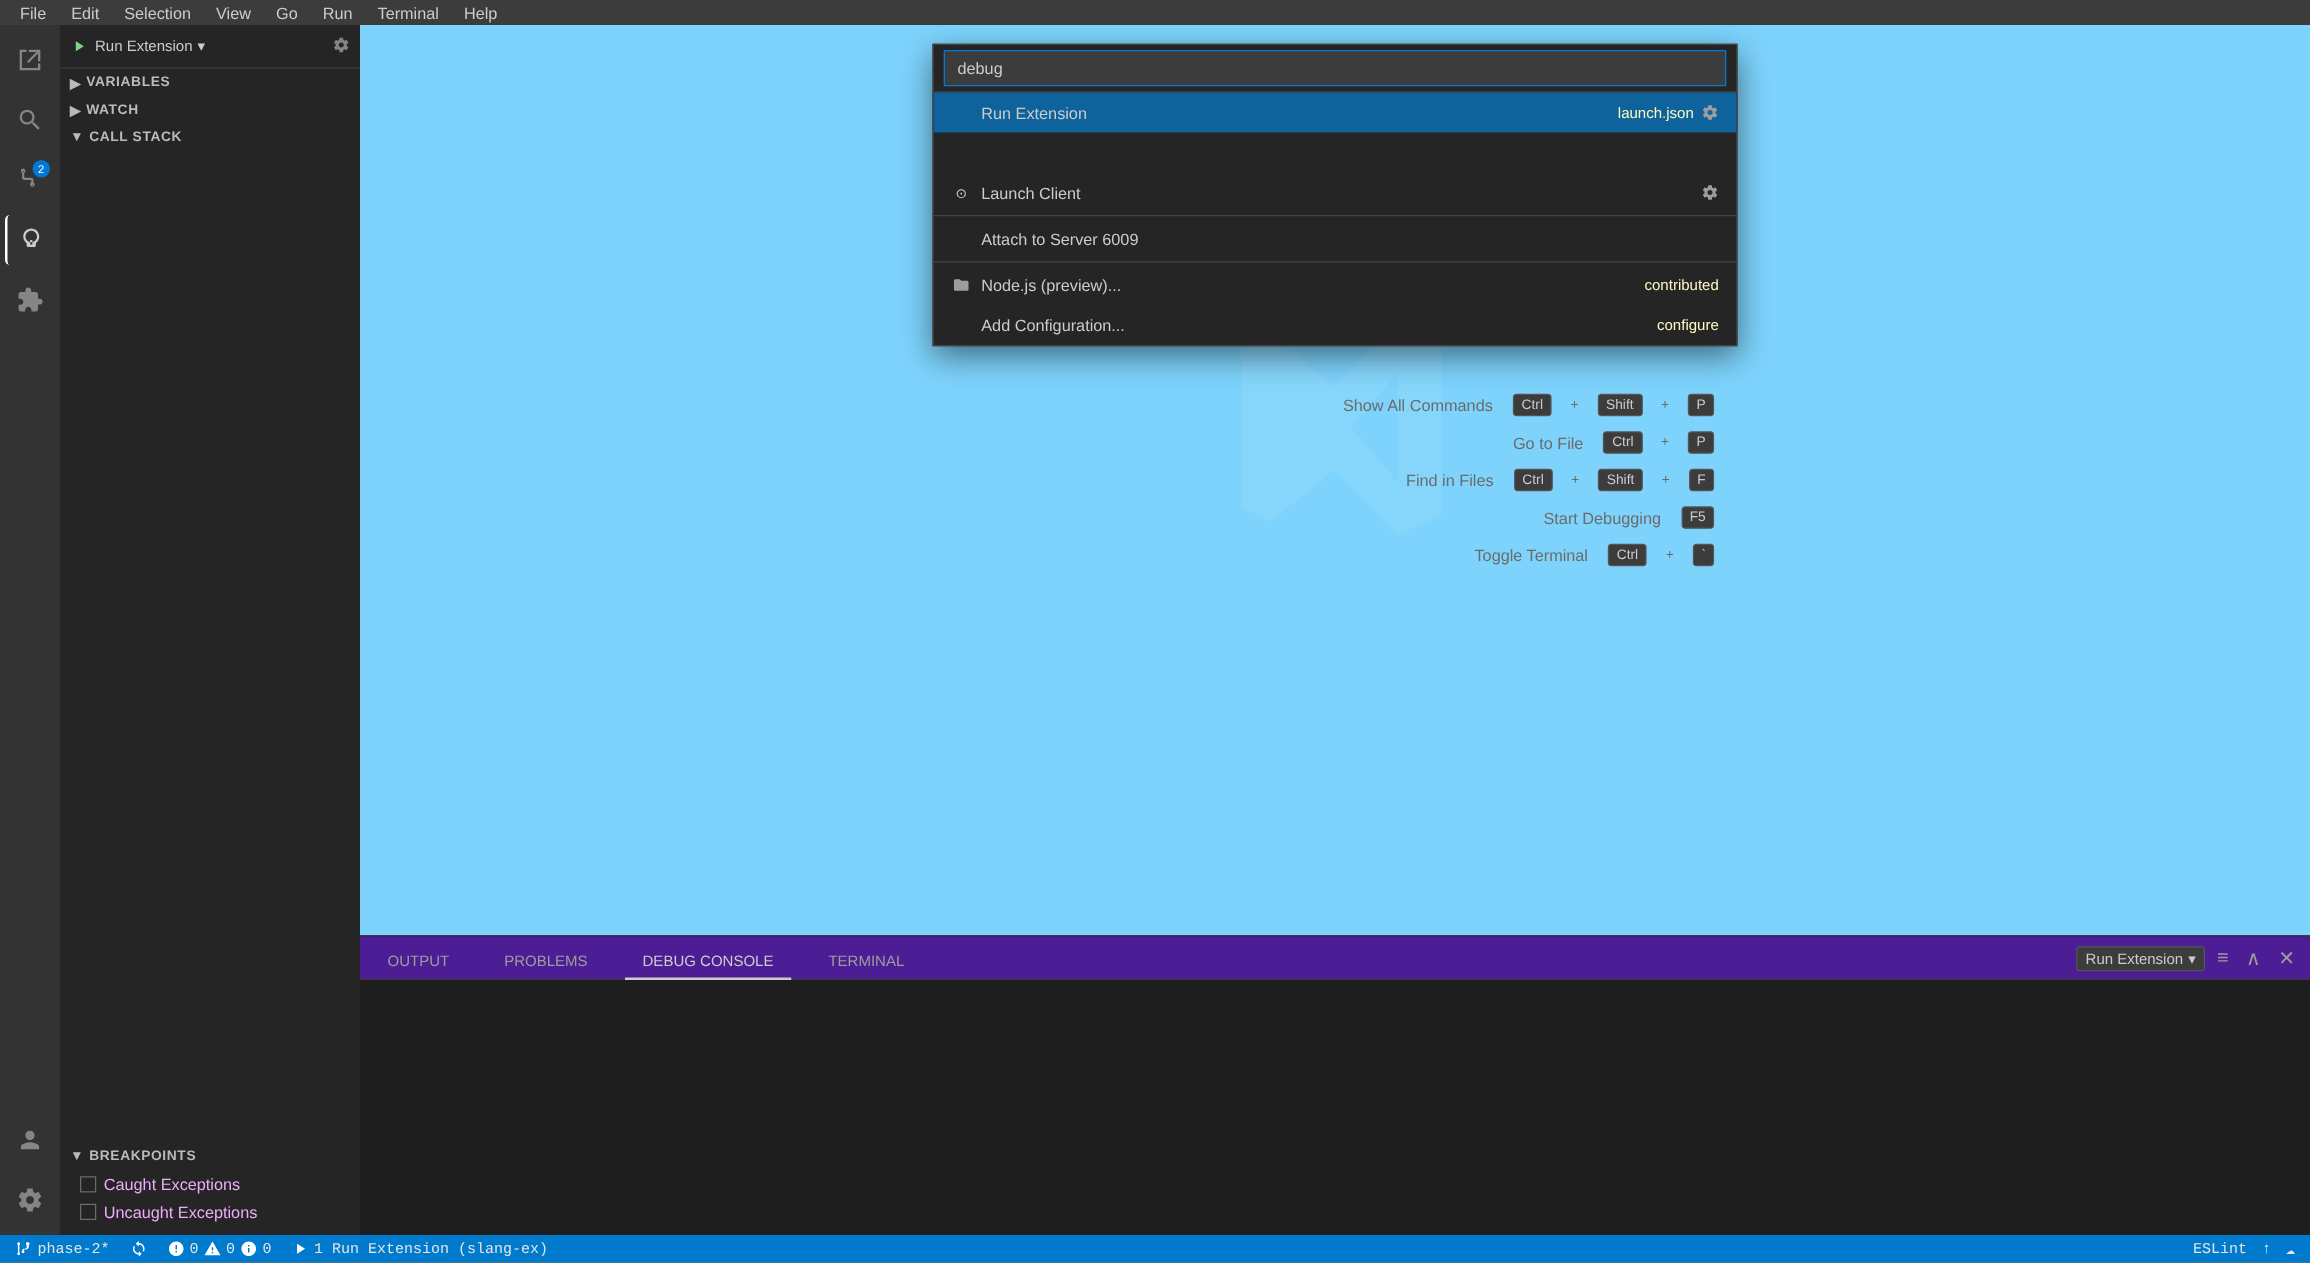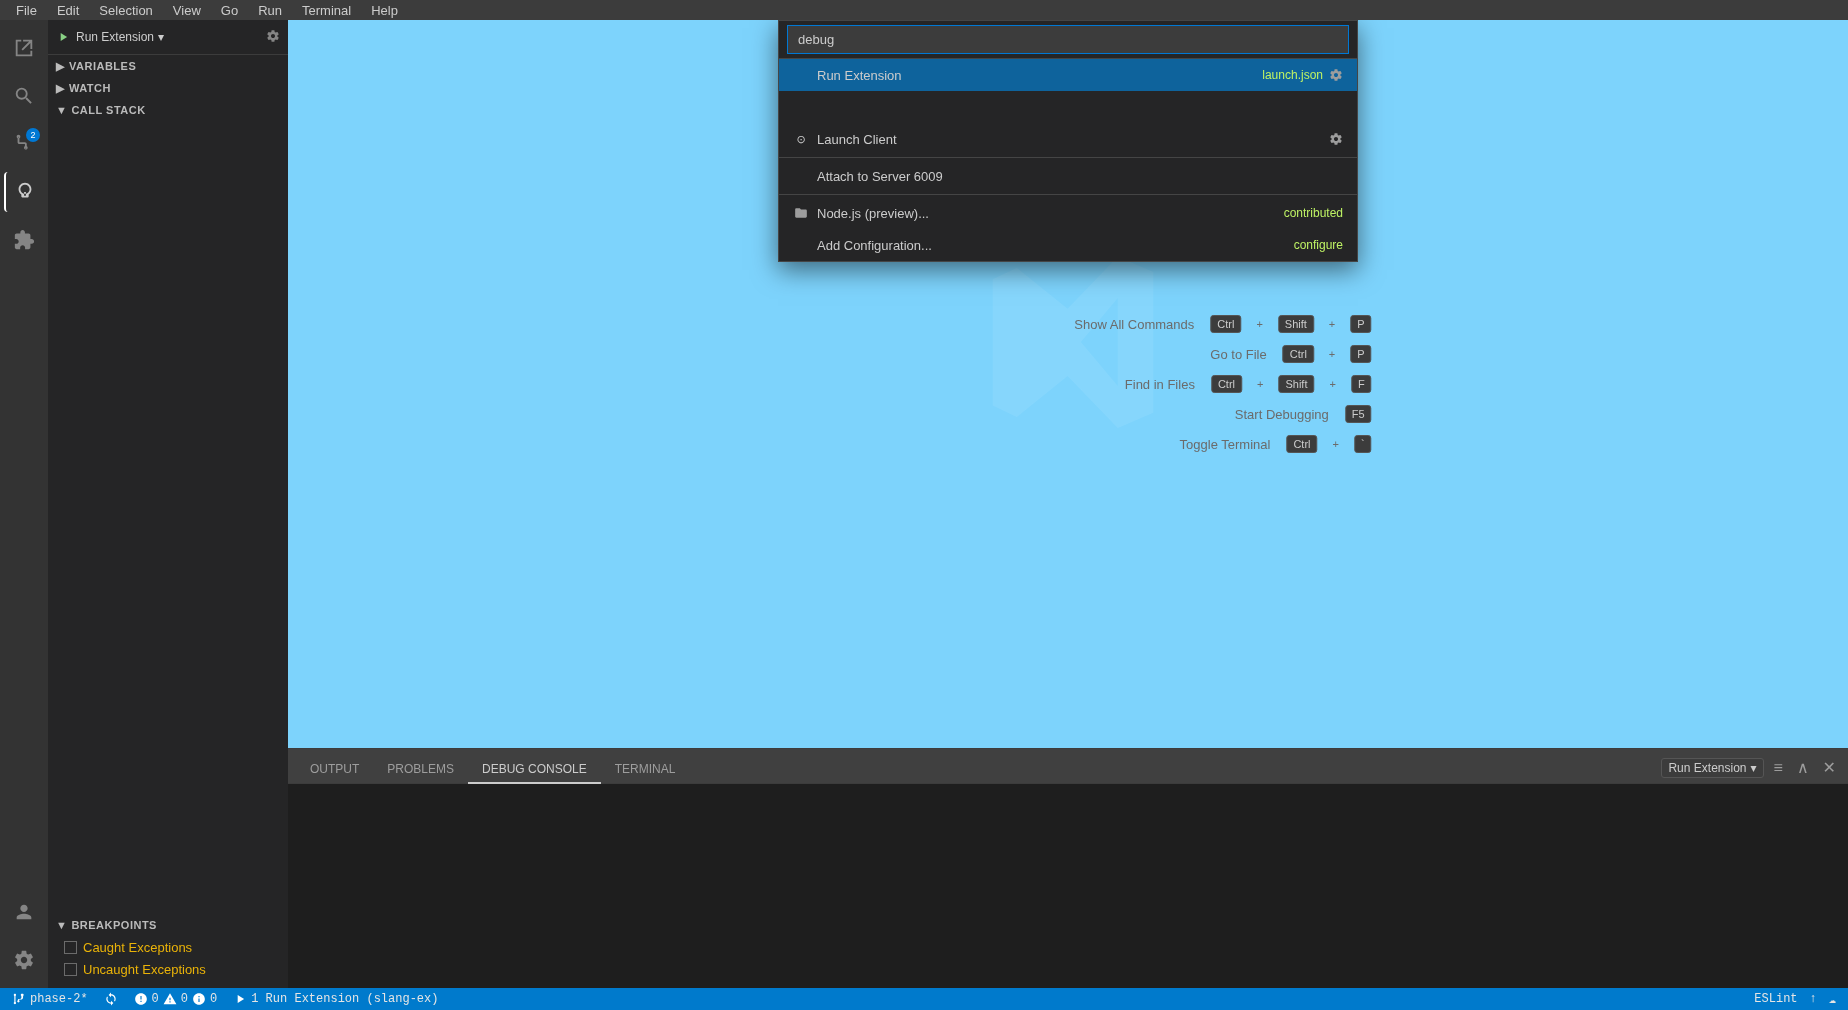--- a/index.html
+++ b/index.html
@@ -152,21 +152,21 @@
       letter-spacing: 0.5px;
       gap: 4px;
     }
     .breakpoint-item {
       height: 22px;
       display: flex;
       align-items: center;
       padding: 0 16px;
       gap: 6px;
       font-size: 13px;
-      color: #eab308;
+      color: #f0abfc;
       cursor: pointer;
     }
     .breakpoint-checkbox {
       width: 13px;
       height: 13px;
       border: 1px solid #6b6b6b;
       background: transparent;
       display: flex;
       align-items: center;
       justify-content: center;
@@ -252,23 +252,23 @@
       background: #1e1e1e;
       border-top: 1px solid #3c3c3c;
       display: flex;
       flex-direction: column;
       flex-shrink: 0;
     }
     .panel-tabs {
       height: 35px;
       display: flex;
       align-items: flex-end;
-      background: #404040;
+      background: #4c1d95;
       padding: 0 8px;
-      gap: 0;
+      gap: 16px;
       border-bottom: 1px solid #3c3c3c;
       position: relative;
     }
     .panel-tab {
       padding: 6px 14px;
       font-size: 12px;
       color: #9d9d9d;
       cursor: pointer;
       border-bottom: 2px solid transparent;
       margin-bottom: -1px;
@@ -339,24 +339,24 @@
       position: absolute;
       top: 0;
       left: 0;
       right: 0;
       bottom: 0;
       z-index: 100;
       pointer-events: none;
     }
     .command-palette {
       position: absolute;
-      top: 0;
+      top: 15px;
       left: 50%;
       transform: translateX(-50%);
-      width: 580px;
+      width: 644px;
       background: #252526;
       border: 1px solid #454545;
       box-shadow: 0 8px 24px rgba(0,0,0,0.5);
       pointer-events: all;
       z-index: 200;
     }
     .command-input-wrapper {
       padding: 4px 8px;
       border-bottom: 1px solid #454545;
     }
@@ -383,21 +383,21 @@
       color: #cccccc;
     }
     .command-item-right {
       display: flex;
       align-items: center;
       gap: 6px;
       font-size: 12px;
       color: #9d9d9d;
     }
     .command-item-right .link {
-      color: #bef264;
+      color: #fef9c3;
       cursor: pointer;
     }
     .command-separator {
       height: 1px;
       background: #454545;
       margin: 2px 0;
     }
     .command-item-icon {
       width: 16px;
       height: 16px;

